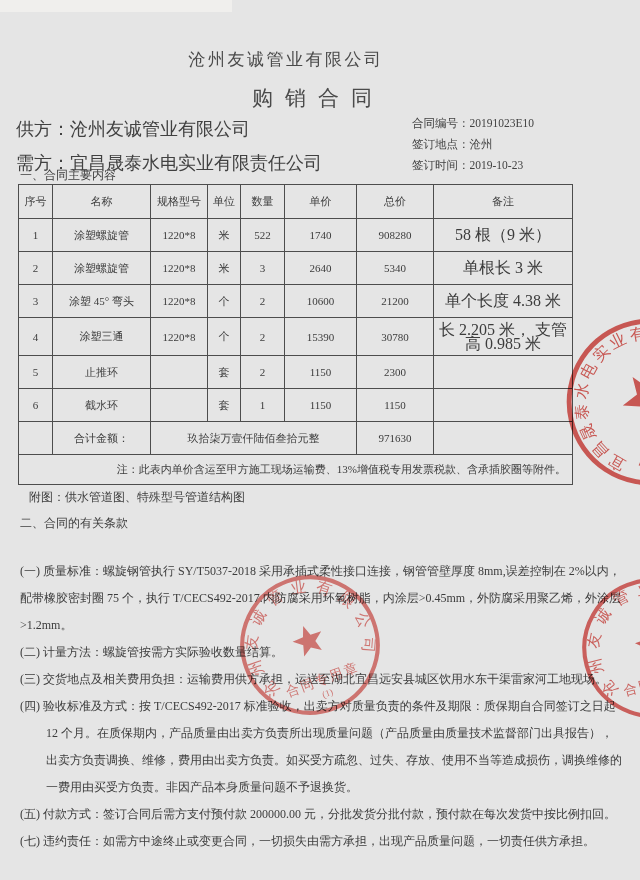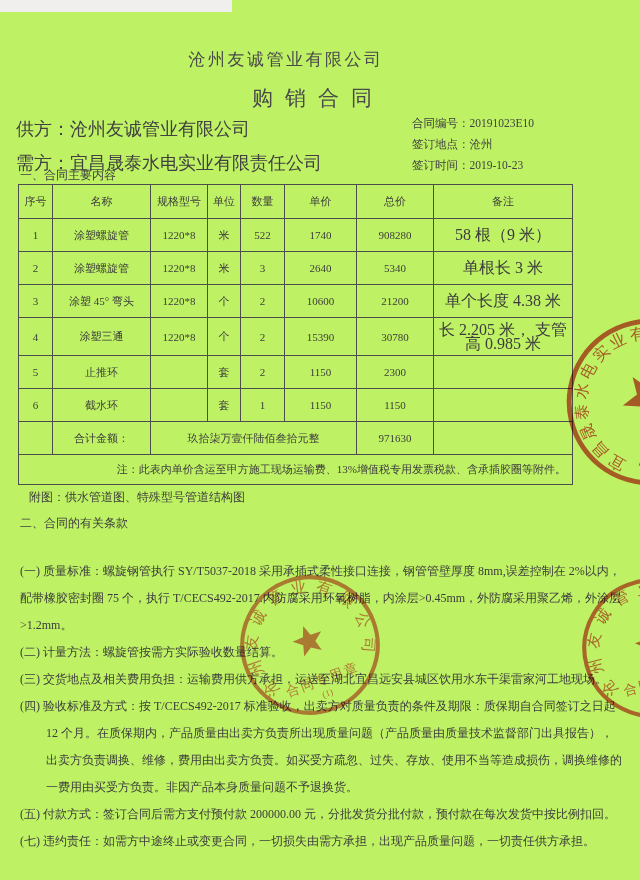--- a/index.html
+++ b/index.html
@@ -1,20 +1,20 @@
 <!DOCTYPE html>
 <html><head>
 <meta charset="utf-8">
 <style>
   html,body { margin:0; padding:0; }
   .page {
     position: relative;
     width: 640px;
     height: 880px;
-    background: #bef264;
+    background: #e5e5e5;
     overflow: hidden;
     font-family: "Liberation Serif", "DejaVu Serif", serif;
     color: #3a3a3a;
   }
   .scan-strip {
     position: absolute; left:0; top:0; width:232px; height:12px;
     background: #f0efed;
   }
   .company-title {
     position: absolute; top: 48px; left: 0; width: 572px;

